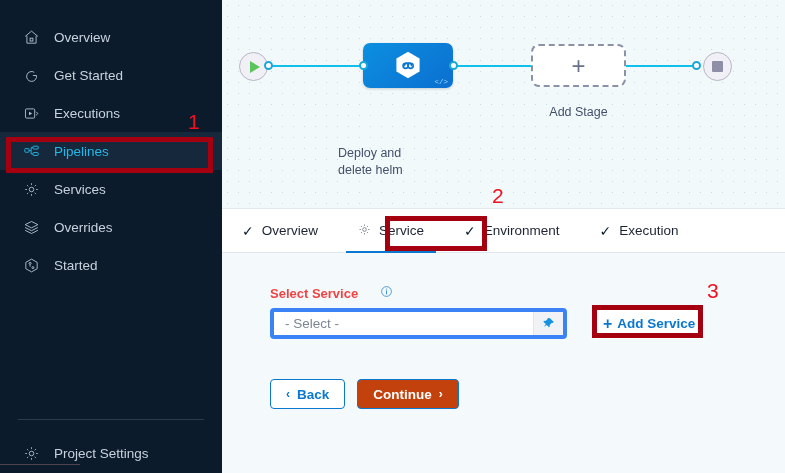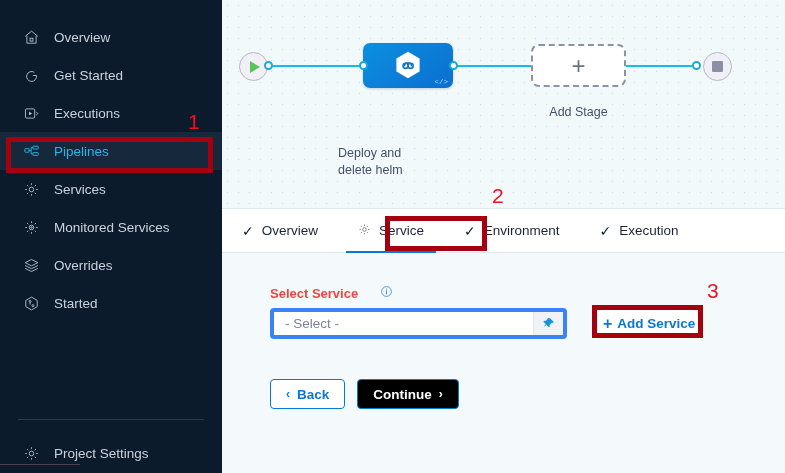--- a/index.html
+++ b/index.html
@@ -141,21 +141,21 @@
   }
   #add-service-plus { font-size: 16px; font-weight: bold; line-height: 1; }
 
   #btn-row { position: absolute; left: 48px; top: 126px; display: flex; gap: 12px; }
   .btn {
     display: flex; align-items: center; gap: 7px;
     height: 30px; padding: 0 15px; border-radius: 4px;
     font-size: 13.5px; font-weight: bold; cursor: pointer;
   }
   #back-btn { background: #fff; border: 1px solid #0b78d0; color: #0b78d0; }
-  #continue-btn { background: #000000; border: 1px solid #0b78d0; color: #fff; }
+  #continue-btn { background: #c2410c; border: 1px solid #0b78d0; color: #fff; }
   .chev { font-size: 12px; font-weight: bold; }
 
   
   .anno-box { position: absolute; border: 5px solid #a50010; pointer-events: none; z-index: 40; }
   .anno-num {
     position: absolute; color: #f01020; font-size: 21px;
     font-family: "Liberation Sans", sans-serif; z-index: 41; pointer-events: none;
   }
   #anno1 { left: 6px; top: 137px; width: 207px; height: 36px; }
   #anno1-num { left: 188px; top: 110px; }
@@ -218,30 +218,20 @@
       <span class="nav-ico">
         <svg viewBox="0 0 24 24">
             <circle cx="12" cy="12" r="3.2"></circle>
             <path d="M12 3.2v2.3M12 18.5v2.3M3.2 12h2.3M18.5 12h2.3M5.8 5.8l1.6 1.6M16.6 16.6l1.6 1.6M18.2 5.8l-1.6 1.6M7.4 16.6l-1.6 1.6"></path>
           </svg>
       </span>
       <span>Services</span>
     </div>
 
 
-    <div class="nav-item">
-      <span class="nav-ico">
-        <svg viewBox="0 0 24 24">
-            <circle cx="12" cy="12" r="3.2"></circle>
-            <circle cx="12" cy="12" r="1.1"></circle>
-            <path d="M12 3.2v2.3M12 18.5v2.3M3.2 12h2.3M18.5 12h2.3M5.8 5.8l1.6 1.6M16.6 16.6l1.6 1.6M18.2 5.8l-1.6 1.6M7.4 16.6l-1.6 1.6"></path>
-          </svg>
-      </span>
-      <span>Monitored Services</span>
-    </div>
 
     <div class="nav-item">
       <span class="nav-ico">
         <svg viewBox="0 0 24 24">
             <path d="M12 3.5 21 8l-9 4.5L3 8z"></path>
             <path d="M3 12l9 4.5L21 12"></path>
             <path d="M3 16l9 4.5L21 16"></path>
           </svg>
       </span>
       <span>Overrides</span>

